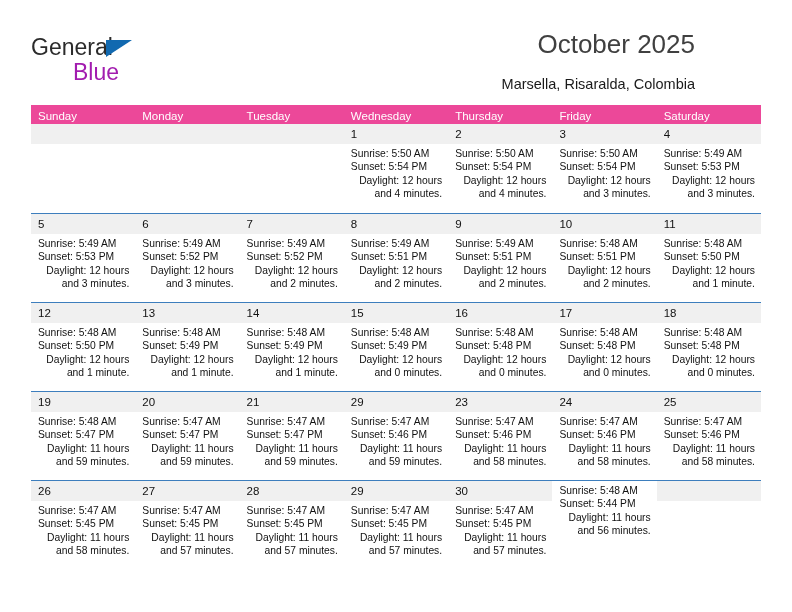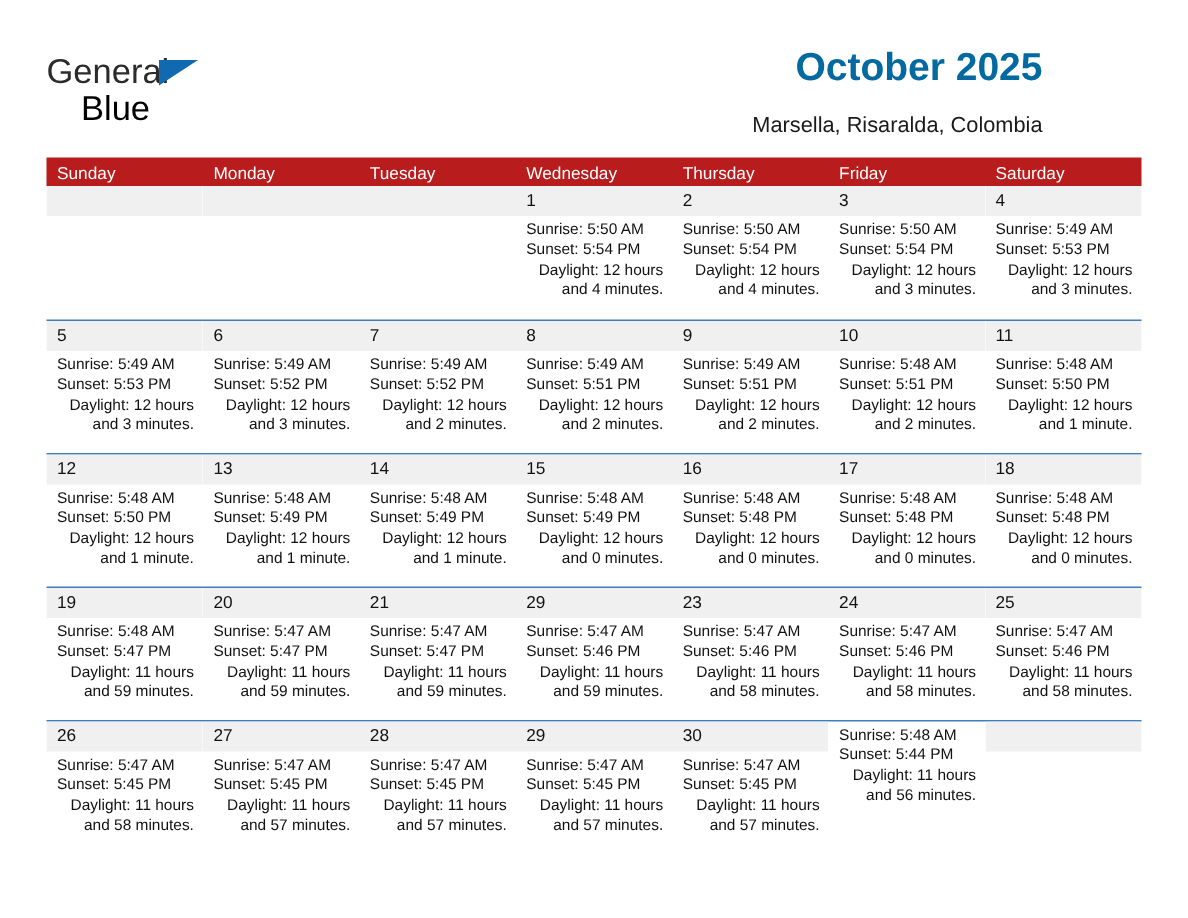--- a/index.html
+++ b/index.html
@@ -49,59 +49,59 @@
     position: absolute;
     left: 75px;
     top: 6px;
     width: 0;
     height: 0;
     border-left: 26px solid #1169b0;
     border-bottom: 17px solid transparent;
   }
   .brand-blue {
     position: absolute;
-    left: 23px;
+    left: 42px;
     top: 25px;
     font-size: 23px;
-    color: #000000;
+    color: #a21caf;
     font-family: "Liberation Sans", sans-serif;
   }
 
   .title-block {
     position: absolute;
     right: 0;
     top: 0;
     text-align: right;
   }
   .cal-title {
     font-size: 26px;
-    color: #0369a1;
+    color: #404040;
     line-height: 32px;
     white-space: nowrap;
-    font-weight: bold;
+    font-weight: normal;
     margin: 0;
   }
   .cal-subtitle {
     font-size: 14.5px;
     color: #1a1a1a;
     line-height: 20px;
     margin-top: 14px;
     white-space: nowrap;
   }
 
   
   .calendar {
     position: absolute;
     left: 31px;
     top: 105px;
     width: 730px;
   }
   .weekdays {
     display: flex;
-    background: #b91c1c;
+    background: #ec4899;
   }
   .weekday {
     flex: 1 1 0;
     box-sizing: border-box;
     color: #ffffff;
     font-size: 11.5px;
     line-height: 19px;
     padding: 2px 0 2px 7px;
     height: 19px;
     white-space: nowrap;

